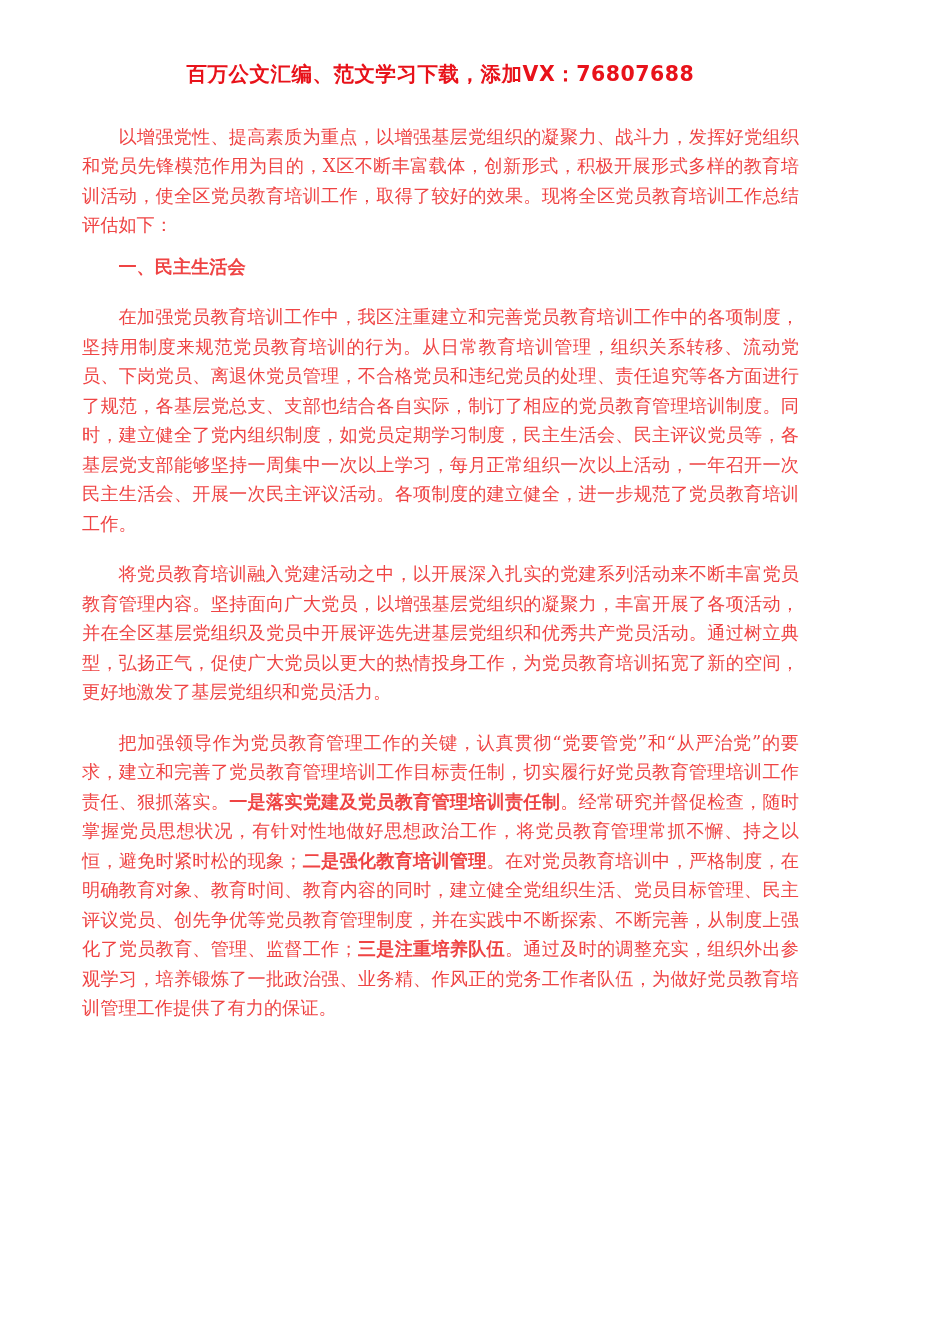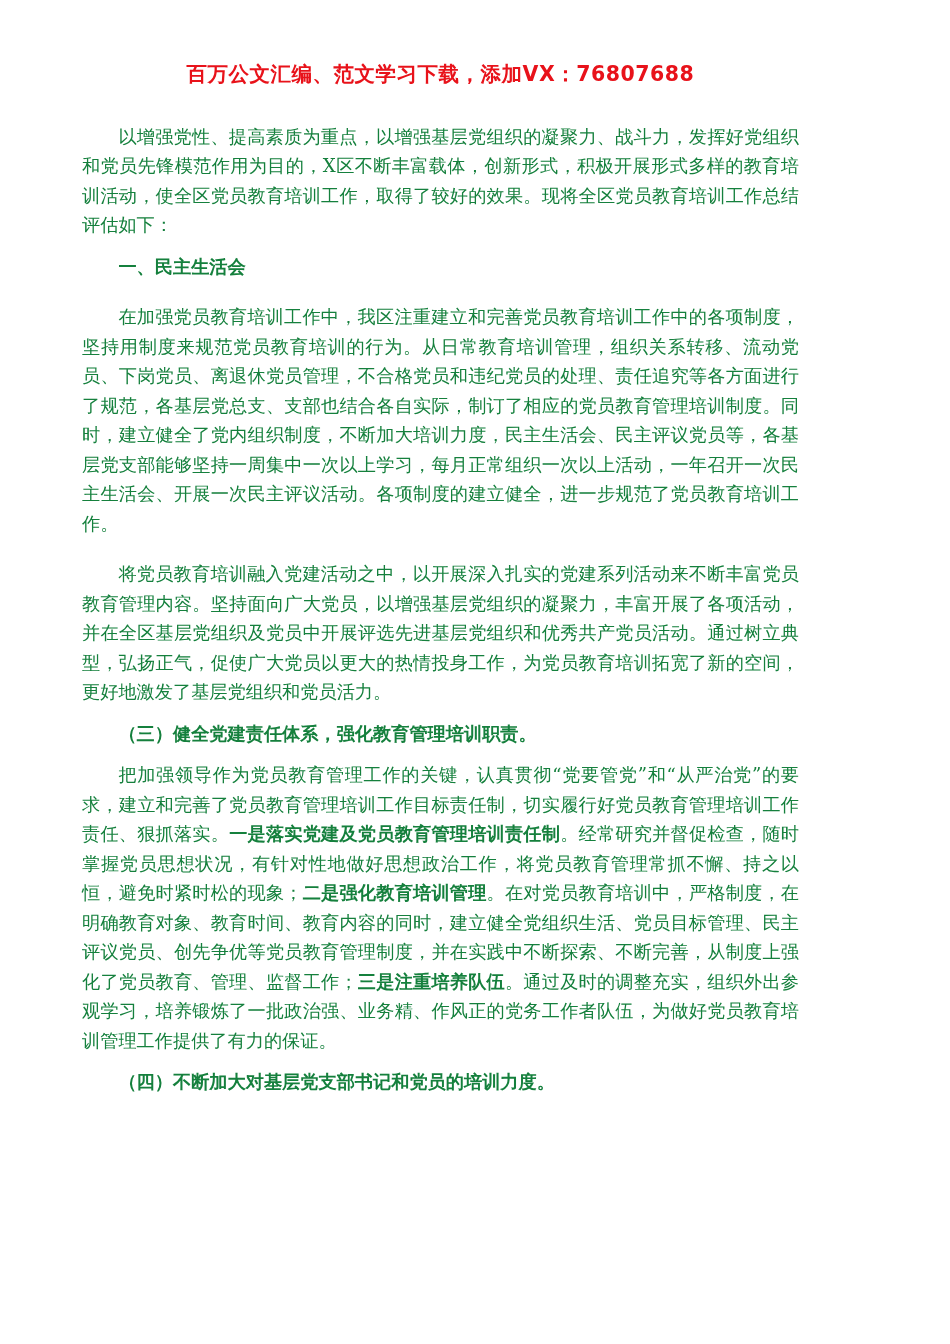--- a/index.html
+++ b/index.html
@@ -22,21 +22,21 @@
   .banner {
     text-align: center;
     color: #e8121a;
     font-size: 20.5px;
     font-weight: bold;
     letter-spacing: 0.5px;
     margin: 0 0 34px 0;
     font-family: "DejaVu Sans", "Liberation Sans", sans-serif;
   }
   .doc-body {
-    color: #15803d;
+    color: #ef4444;
     font-size: 18.2px;
     line-height: 1.62;
     text-align: justify;
     text-justify: inter-ideograph;
   }
   p.para {
     margin: 0 0 3px 0;
     text-indent: 2em;
   }
   p.heading {
@@ -57,27 +57,25 @@
 <div class="page">
 
   <div class="banner">百万公文汇编、范文学习下载，添加VX：76807688</div>
 
   <div class="doc-body">
       <p class="para"><span>以增强党性、提高素质为重点，以增强基层党组织的凝聚力、战斗力，发挥好党组织和党员先锋模范作用为目的，X区不断丰富载体，创新形式，积极开展形式多样的教育培训活动，使全区党员教育培训工作，取得了较好的效果。现将全区党员教育培训工作总结评估如下：</span></p>
       <div class="spacer-sm"></div>
       <p class="heading"><span class="b">一、民主生活会</span></p>
       <div class="spacer-sm"></div>
       <div class="spacer-sm"></div>
-      <p class="para"><span>在加强党员教育培训工作中，我区注重建立和完善党员教育培训工作中的各项制度，坚持用制度来规范党员教育培训的行为。从日常教育培训管理，组织关系转移、流动党员、下岗党员、离退休党员管理，不合格党员和违纪党员的处理、责任追究等各方面进行了规范，各基层党总支、支部也结合各自实际，制订了相应的党员教育管理培训制度。同时，建立健全了党内组织制度，不断加大培训力度，民主生活会、民主评议党员等，各基层党支部能够坚持一周集中一次以上学习，每月正常组织一次以上活动，一年召开一次民主生活会、开展一次民主评议活动。各项制度的建立健全，进一步规范了党员教育培训工作。</span></p>
+      <p class="para"><span>在加强党员教育培训工作中，我区注重建立和完善党员教育培训工作中的各项制度，坚持用制度来规范党员教育培训的行为。从日常教育培训管理，组织关系转移、流动党员、下岗党员、离退休党员管理，不合格党员和违纪党员的处理、责任追究等各方面进行了规范，各基层党总支、支部也结合各自实际，制订了相应的党员教育管理培训制度。同时，建立健全了党内组织制度，如党员定期学习制度，民主生活会、民主评议党员等，各基层党支部能够坚持一周集中一次以上学习，每月正常组织一次以上活动，一年召开一次民主生活会、开展一次民主评议活动。各项制度的建立健全，进一步规范了党员教育培训工作。</span></p>
       <div class="spacer-sm"></div>
       <div class="spacer-sm"></div>
       <p class="para"><span>将党员教育培训融入党建活动之中，以开展深入扎实的党建系列活动来不断丰富党员教育管理内容。坚持面向广大党员，以增强基层党组织的凝聚力，丰富开展了各项活动，并在全区基层党组织及党员中开展评选先进基层党组织和优秀共产党员活动。通过树立典型，弘扬正气，促使广大党员以更大的热情投身工作，为党员教育培训拓宽了新的空间，更好地激发了基层党组织和党员活力。</span></p>
       <div class="spacer-sm"></div>
-      <p class="heading"><span class="b">（三）健全党建责任体系，强化教育管理培训职责。</span></p>
       <div class="spacer-sm"></div>
       <p class="para"><span>把加强领导作为党员教育管理工作的关键，认真贯彻“党要管党”和“从严治党”的要求，建立和完善了党员教育管理培训工作目标责任制，切实履行好党员教育管理培训工作责任、狠抓落实。</span><span class="b">一是落实党建及党员教育管理培训责任制</span><span>。经常研究并督促检查，随时掌握党员思想状况，有针对性地做好思想政治工作，将党员教育管理常抓不懈、持之以恒，避免时紧时松的现象；</span><span class="b">二是强化教育培训管理</span><span>。在对党员教育培训中，严格制度，在明确教育对象、教育时间、教育内容的同时，建立健全党组织生活、党员目标管理、民主评议党员、创先争优等党员教育管理制度，并在实践中不断探索、不断完善，从制度上强化了党员教育、管理、监督工作；</span><span class="b">三是注重培养队伍</span><span>。通过及时的调整充实，组织外出参观学习，培养锻炼了一批政治强、业务精、作风正的党务工作者队伍，为做好党员教育培训管理工作提供了有力的保证。</span></p>
       <div class="spacer-sm"></div>
-      <p class="heading"><span class="b">（四）不断加大对基层党支部书记和党员的培训力度。</span></p>
       <div class="spacer-sm"></div>
       <div class="spacer-sm"></div>
     </div>
 
 </div>
 
 </body></html>

